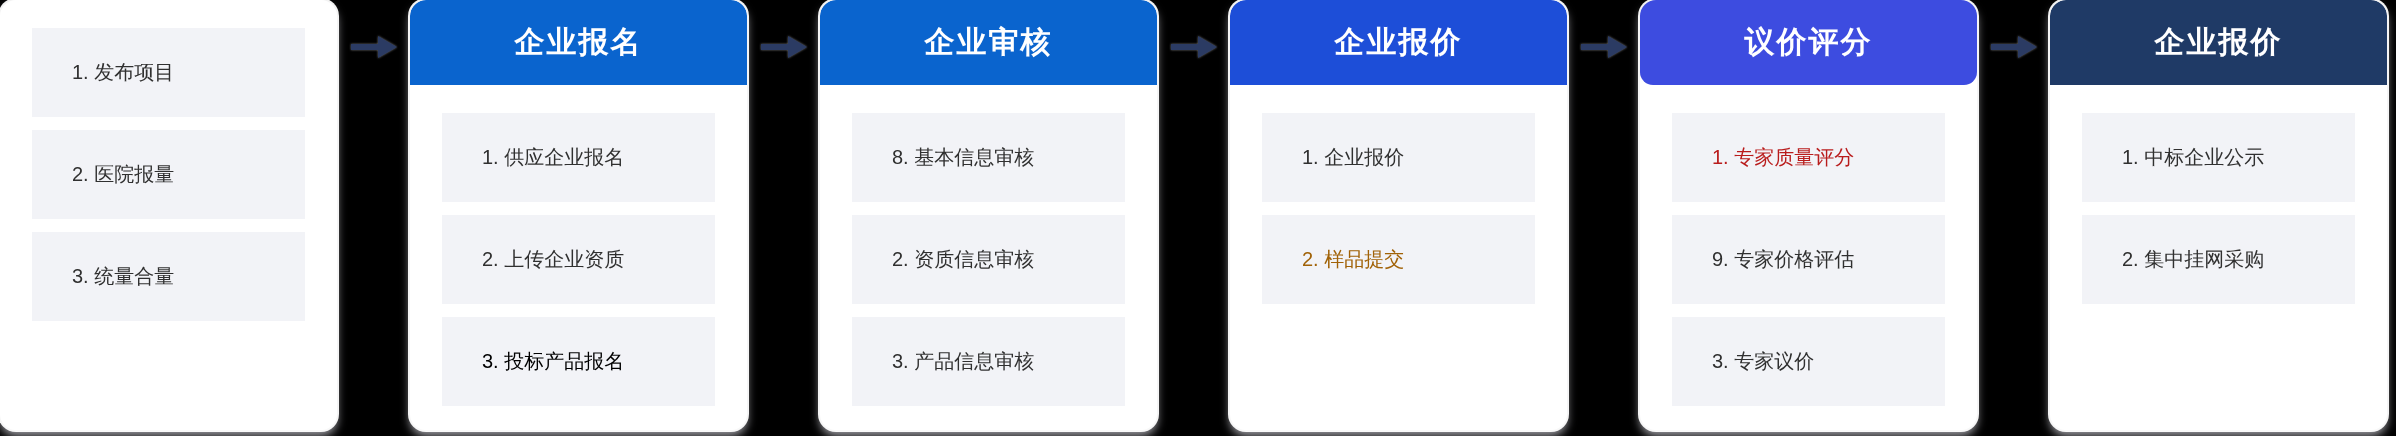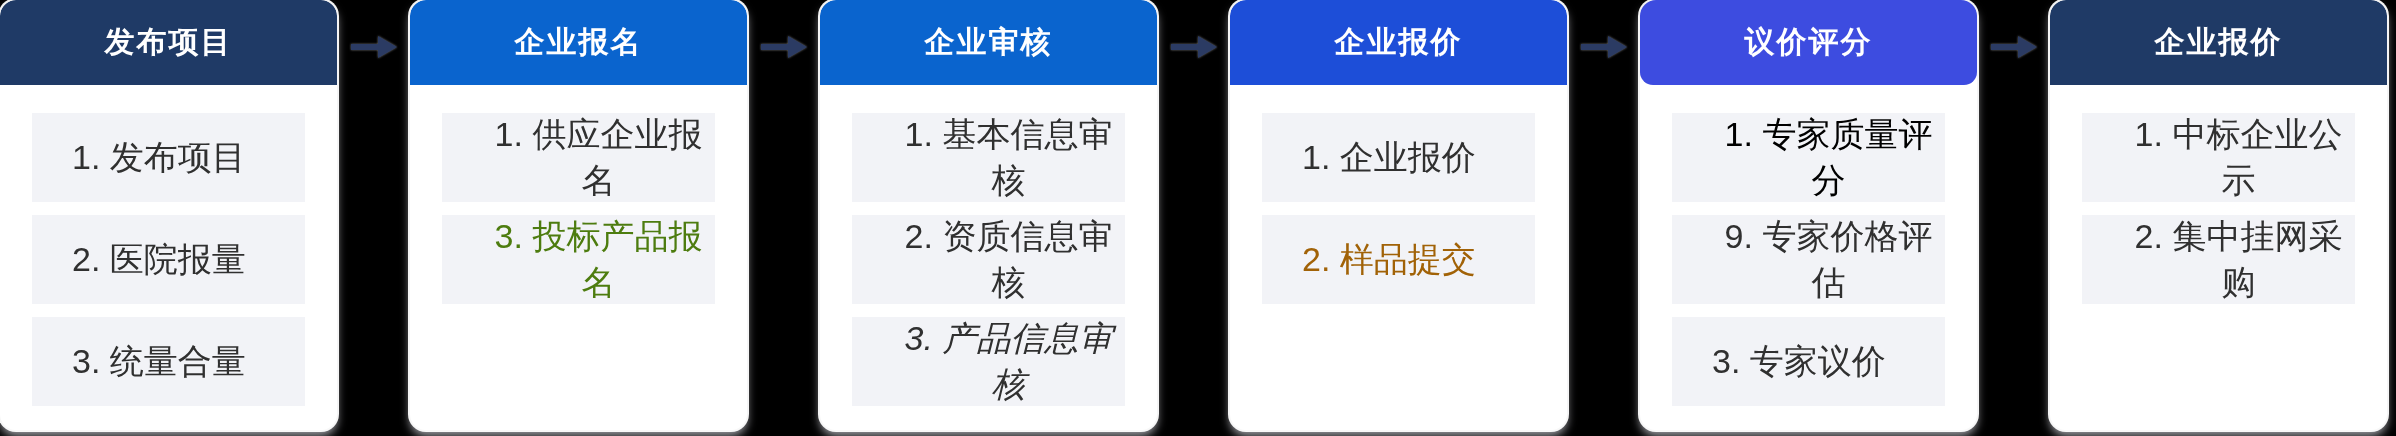--- a/index.html
+++ b/index.html
@@ -49,23 +49,22 @@
     flex-direction: column;
     gap: 13px;
   }
   .item {
     height: 89px;
     flex: none;
     background: #F2F3F7;
     display: flex;
     align-items: center;
     padding-left: 40px;
-    font-size: 34px;
+    font-size: 20px;
     color: #303030;
-    text-align: center;
   }
   .arrow-cell {
     width: 73px;
     height: 94px;
     flex: none;
     display: flex;
     align-items: center;
     justify-content: center;
   }
   .arrow {
@@ -84,62 +83,60 @@
     border-left: 19px solid #2B3B63;
     border-top: 11px solid transparent;
     border-bottom: 11px solid transparent;
   }
 </style>
 </head>
 <body style="background: rgb(0, 0, 0);">
 
 <div class="flow">
   <div class="card">
-    <div class="card-header" style="background: rgb(31, 58, 102);">
-      <span>发布项目</span>
-    </div>
     <div class="card-body">
         <div class="item" style="background: rgb(242, 243, 247); color: rgb(48, 48, 48);">1. 发布项目</div>
         <div class="item" style="background: rgb(242, 243, 247); color: rgb(48, 48, 48);">2. 医院报量</div>
         <div class="item" style="background: rgb(242, 243, 247); color: rgb(48, 48, 48);">3. 统量合量</div>
       </div>
   </div>
 
   <div class="arrow-cell">
     <div class="arrow">
       <div class="arrow-stem" style="background: rgb(43, 59, 99);"></div>
       <div class="arrow-head" style="border-left-color: rgb(43, 59, 99);"></div>
     </div>
   </div>
 
   <div class="card">
     <div class="card-header" style="background: rgb(10, 100, 206);">
       <span>企业报名</span>
     </div>
     <div class="card-body">
         <div class="item" style="background: rgb(242, 243, 247); color: rgb(48, 48, 48);">1. 供应企业报名</div>
-        <div class="item" style="background: rgb(242, 243, 247); color: #4d7c0f;">3. 投标产品报名</div>
+        <div class="item" style="background: rgb(242, 243, 247); color: rgb(48, 48, 48);">2. 上传企业资质</div>
+        <div class="item" style="background: rgb(242, 243, 247); color: #000000;">3. 投标产品报名</div>
       </div>
   </div>
 
   <div class="arrow-cell">
     <div class="arrow">
       <div class="arrow-stem" style="background: rgb(43, 59, 99);"></div>
       <div class="arrow-head" style="border-left-color: rgb(43, 59, 99);"></div>
     </div>
   </div>
 
   <div class="card">
     <div class="card-header" style="background: rgb(10, 100, 206);">
       <span>企业审核</span>
     </div>
     <div class="card-body">
-        <div class="item" style="background: rgb(242, 243, 247); color: rgb(48, 48, 48);">1. 基本信息审核</div>
+        <div class="item" style="background: rgb(242, 243, 247); color: rgb(48, 48, 48);">8. 基本信息审核</div>
         <div class="item" style="background: rgb(242, 243, 247); color: rgb(48, 48, 48);">2. 资质信息审核</div>
-        <div class="item" style="background: rgb(242, 243, 247); color: rgb(48, 48, 48); font-style: italic;">3. 产品信息审核</div>
+        <div class="item" style="background: rgb(242, 243, 247); color: rgb(48, 48, 48);">3. 产品信息审核</div>
       </div>
   </div>
 
   <div class="arrow-cell">
     <div class="arrow">
       <div class="arrow-stem" style="background: rgb(43, 59, 99);"></div>
       <div class="arrow-head" style="border-left-color: rgb(43, 59, 99);"></div>
     </div>
   </div>
 
@@ -158,21 +155,21 @@
       <div class="arrow-stem" style="background: rgb(43, 59, 99);"></div>
       <div class="arrow-head" style="border-left-color: rgb(43, 59, 99);"></div>
     </div>
   </div>
 
   <div class="card">
     <div class="card-header" style="background: rgb(61, 76, 224); border-radius: 13px;">
       <span>议价评分</span>
     </div>
     <div class="card-body">
-        <div class="item" style="background: rgb(242, 243, 247); color: #000000;">1. 专家质量评分</div>
+        <div class="item" style="background: rgb(242, 243, 247); color: #b91c1c;">1. 专家质量评分</div>
         <div class="item" style="background: rgb(242, 243, 247); color: rgb(48, 48, 48);">9. 专家价格评估</div>
         <div class="item" style="background: rgb(242, 243, 247); color: rgb(48, 48, 48);">3. 专家议价</div>
       </div>
   </div>
 
   <div class="arrow-cell">
     <div class="arrow">
       <div class="arrow-stem" style="background: rgb(43, 59, 99);"></div>
       <div class="arrow-head" style="border-left-color: rgb(43, 59, 99);"></div>
     </div>

